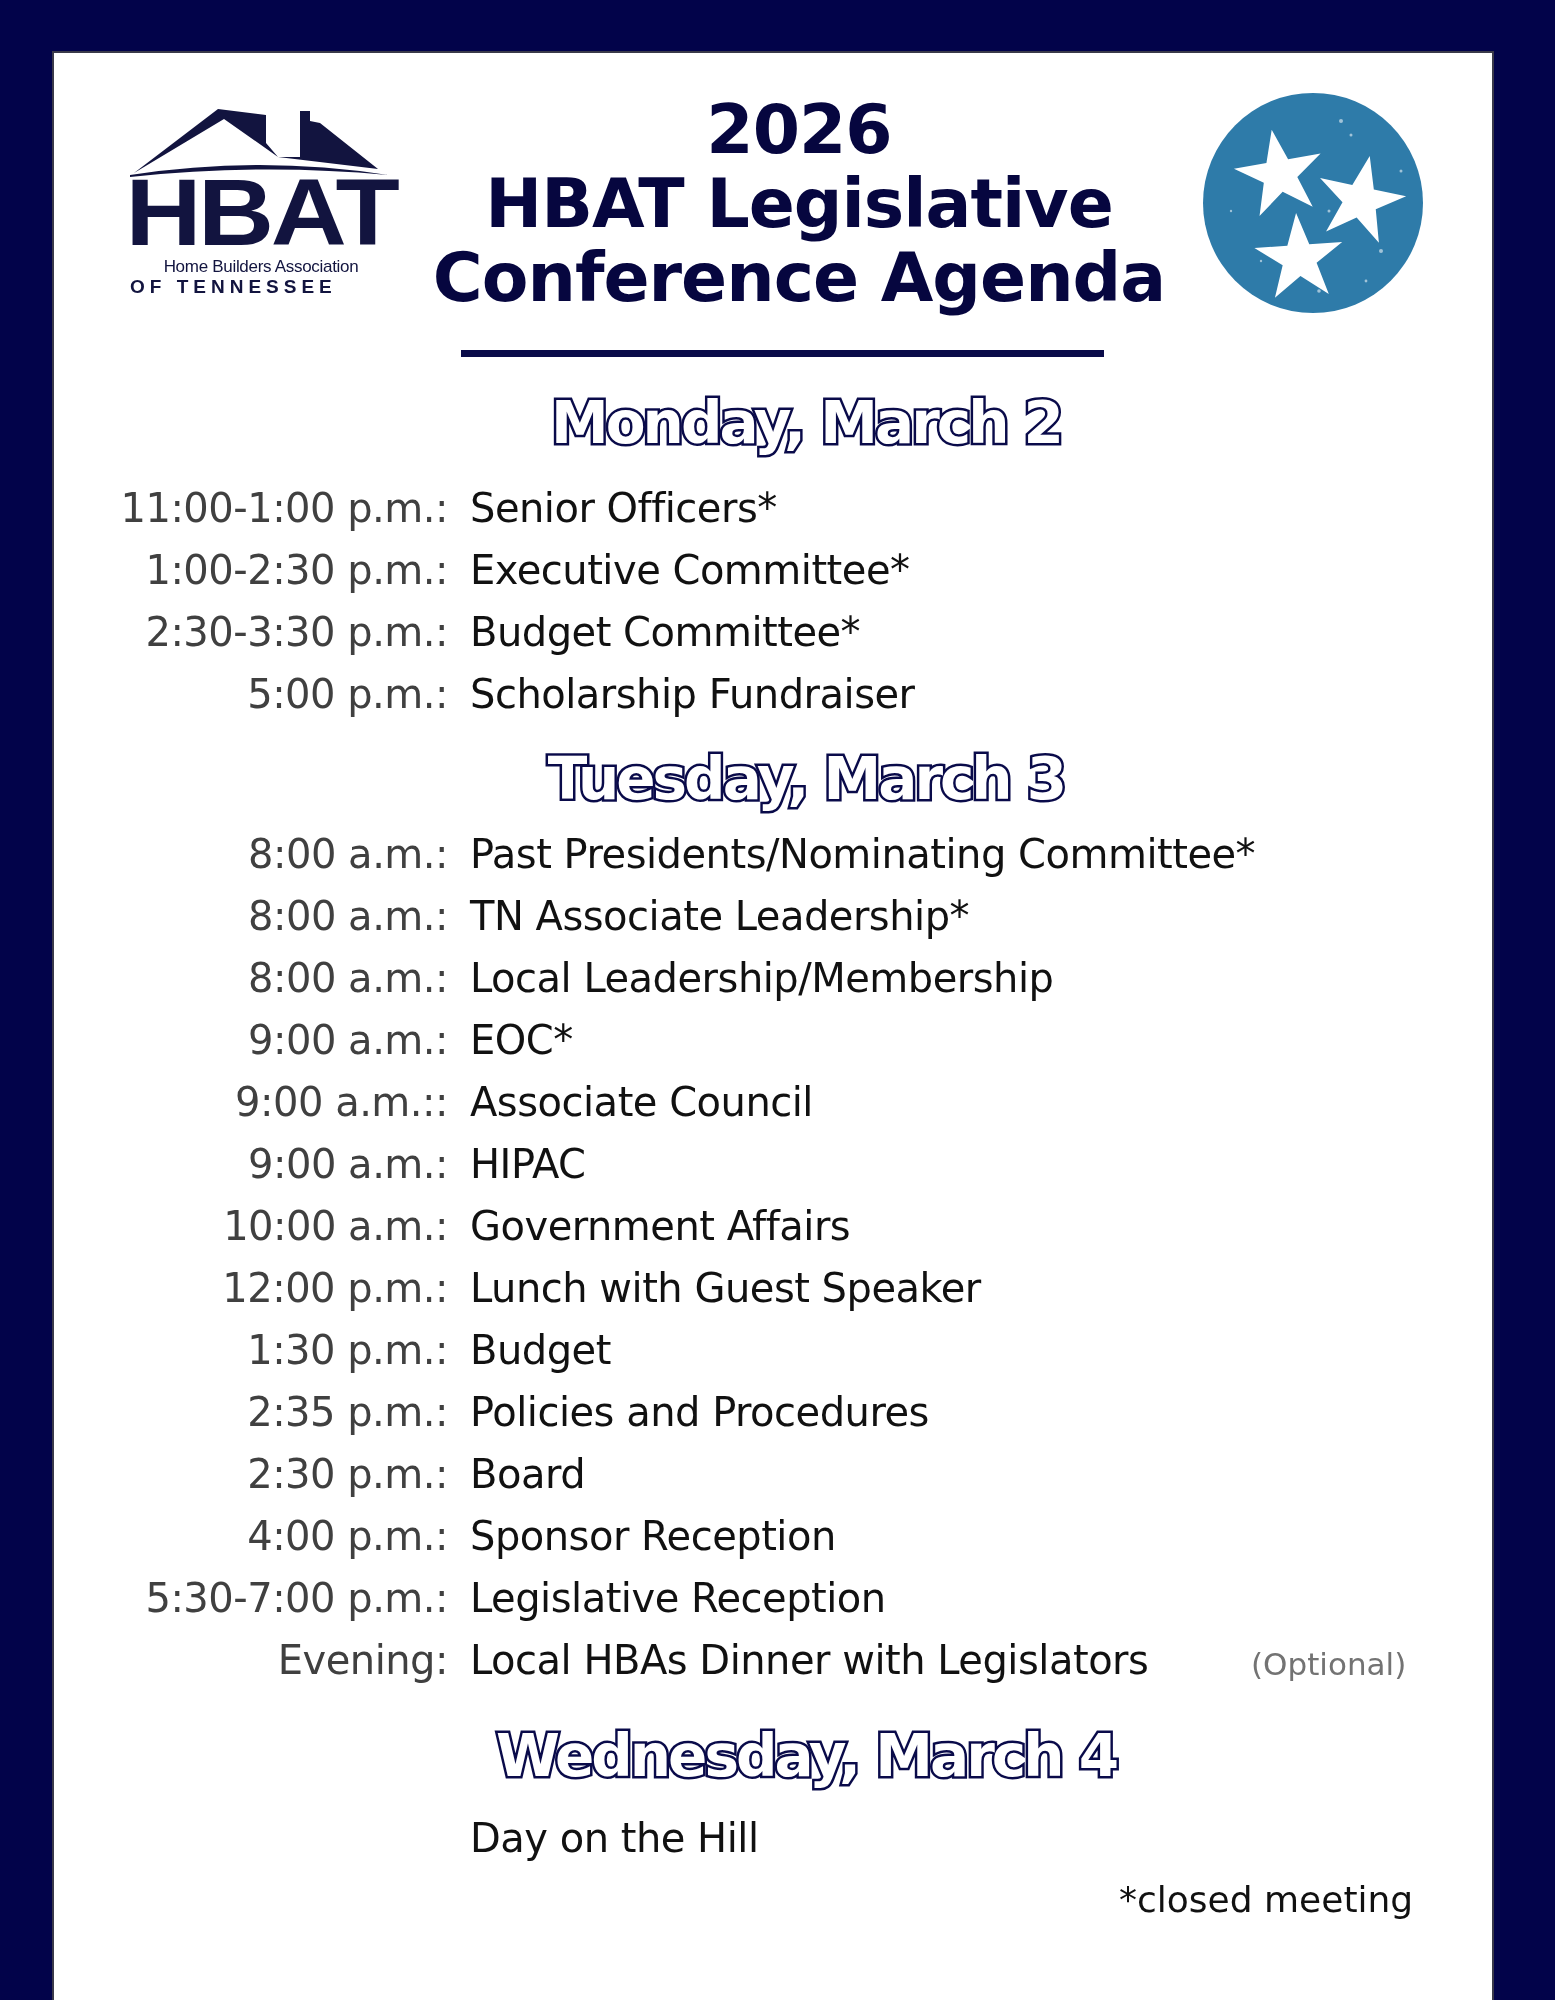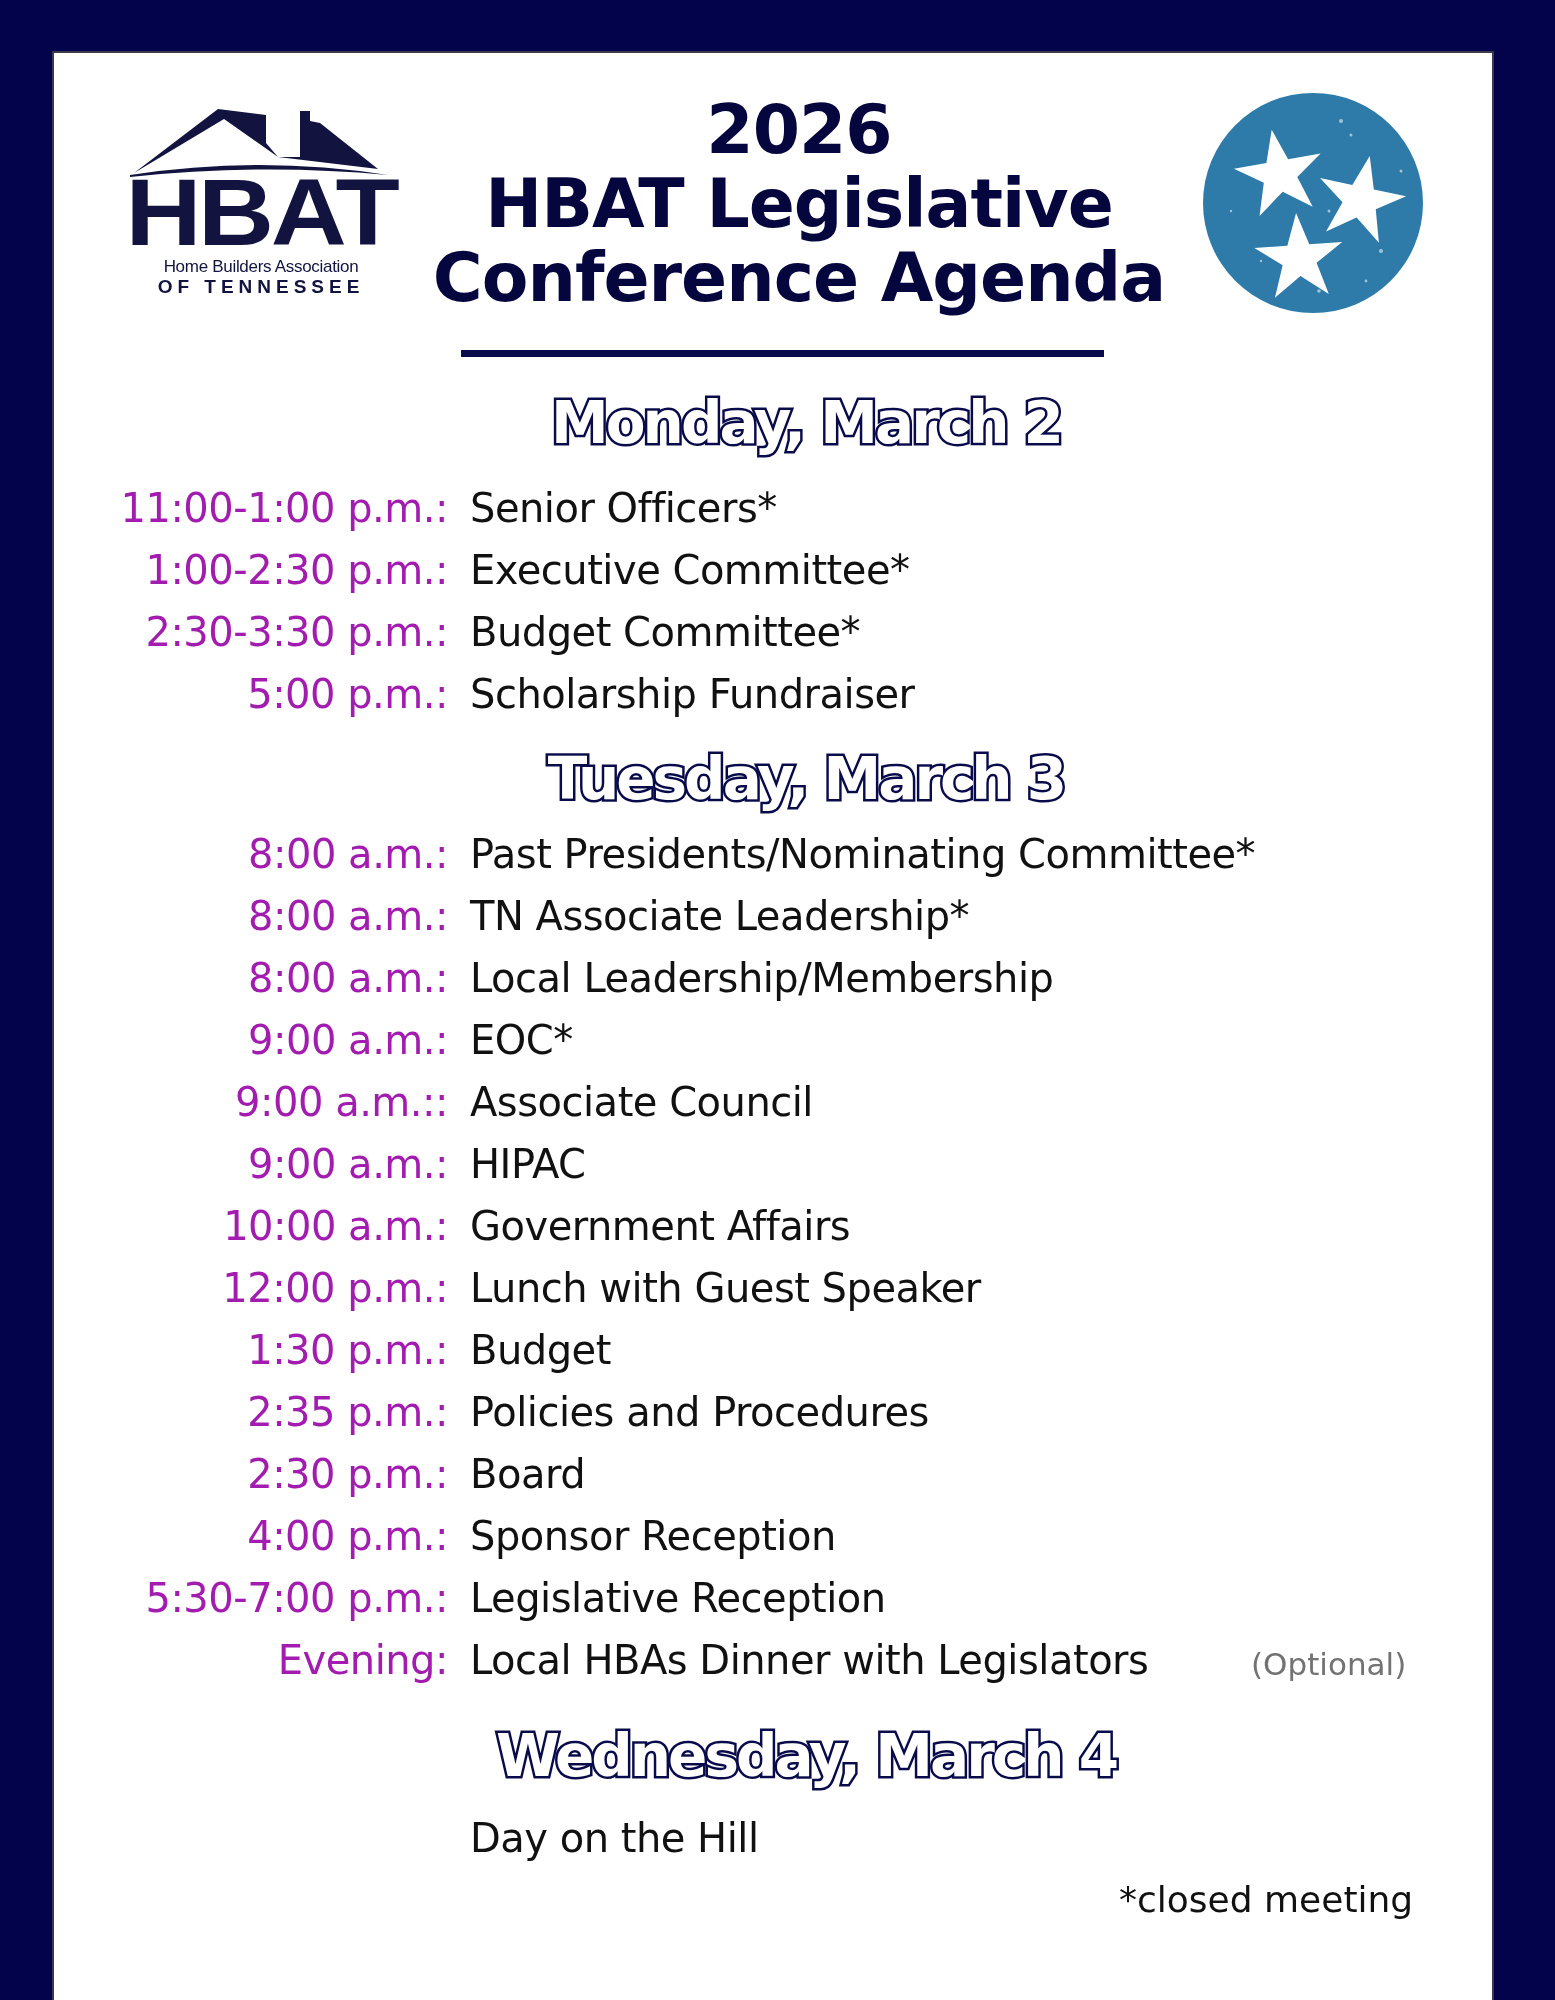--- a/index.html
+++ b/index.html
@@ -16,21 +16,21 @@
   .logo-hbat {
     position:absolute; left:0; top:62px; width:262px; text-align:center;
     font-family:"Liberation Sans", sans-serif; font-weight:bold; font-size:94px;
     line-height:88px; color:#12143f; letter-spacing:-3px; transform:scaleX(1.12); transform-origin:center;
   }
   .logo-sub1 {
     position:absolute; left:0; top:150px; width:262px; text-align:center;
     font-weight:normal; font-size:17px; color:#12143f; letter-spacing:-0.3px;
   }
   .logo-sub2 {
-    position:absolute; left:0; top:169px; width:262px; text-align:center;
+    position:absolute; left:0; top:169px; width:262px; text-align:left;
     font-weight:bold; font-size:19px; color:#12143f; letter-spacing:5px;
   }
   .seal { position:absolute; left:1147px; top:38px; width:224px; height:224px; }
   .title {
     position:absolute; left:300px; top:40px; width:890px; text-align:center;
     font-family:"DejaVu Sans", sans-serif; font-weight:bold; color:#06063f;
     font-size:68px; line-height:74px; letter-spacing:-1px;
   }
   .title div { display:block; }
   .rule {
@@ -40,21 +40,21 @@
     position:absolute; left:0; width:1442px; text-align:center;
     font-family:"DejaVu Sans", sans-serif; font-weight:bold; font-size:58px; line-height:66px;
     color:#ffffff; letter-spacing:-3px;
     -webkit-text-stroke:5px #0a0b4a; paint-order:stroke fill;
     text-shadow: 0 0 1px #0a0b4a;
     padding-left: 31px;
   }
   .row { position:absolute; left:0; width:1442px; height:58px; }
   .time {
     position:absolute; right:1048px; top:0; white-space:nowrap; text-align:right;
-    font-family:"DejaVu Sans", sans-serif; font-size:40px; line-height:58px; color:#a21caf;
+    font-family:"DejaVu Sans", sans-serif; font-size:40px; line-height:58px; color:#404040;
     letter-spacing:-0.5px;
   }
   .activity {
     position:absolute; left:416px; top:0; white-space:nowrap;
     font-family:"DejaVu Sans", sans-serif; font-size:40px; line-height:58px; color:#111;
     letter-spacing:-0.5px;
   }
   .optional {
     position:absolute; left:1197px; top:4px; white-space:nowrap;
     font-family:"DejaVu Sans", sans-serif; font-size:31px; line-height:58px; color:#737373;

